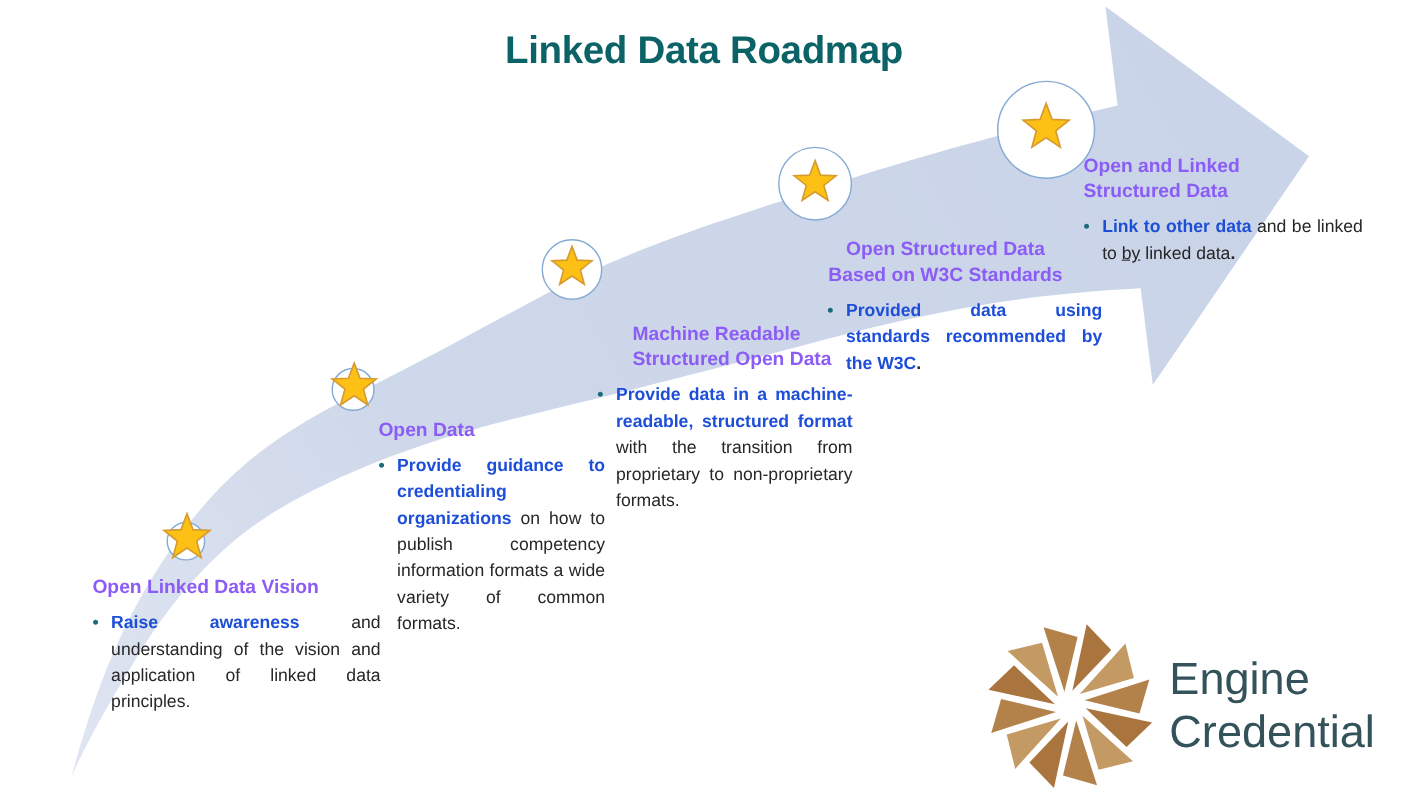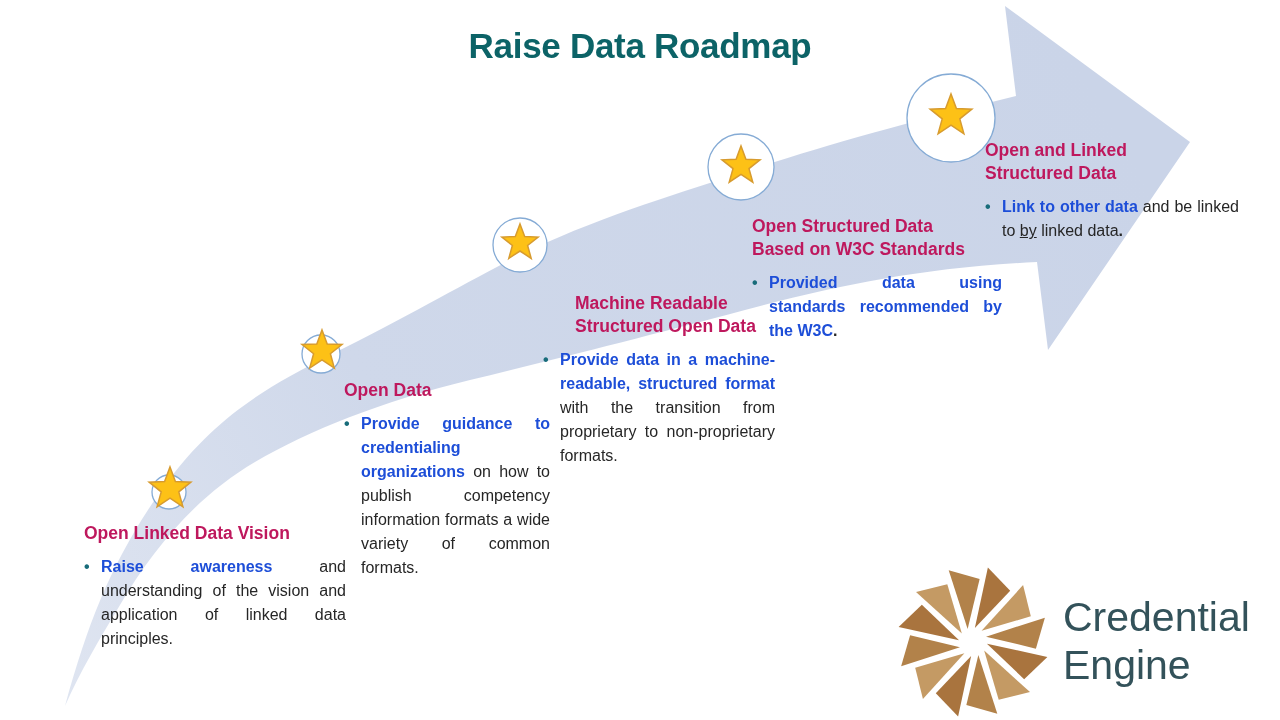--- a/index.html
+++ b/index.html
@@ -6,23 +6,23 @@
   .slide{
     position:relative;width:1280px;height:720px;overflow:hidden;background:#ffffff;
     font-family:"Liberation Sans", sans-serif;
   }
   .scene{position:absolute;left:0;top:0;width:1280px;height:720px;}
   .title{
     position:absolute;left:0;right:0;top:26px;margin:0;text-align:center;
     font-size:35px;font-weight:700;color:#0c6367;letter-spacing:-0.3px;
   }
   .block{position:absolute;}
-  .heading{font-weight:700;font-size:17.5px;line-height:1.32;color:#be185d;margin:0 0 10px 0;}
+  .heading{font-weight:700;font-size:17.5px;line-height:1.32;color:#8b5cf6;margin:0 0 10px 0;}
   .m3 .heading{max-width:205px;margin-left:32px;}
-  .m4 .heading{max-width:215px;}
+  .m4 .heading{max-width:215px;text-align:center;}
   .m5 .heading{max-width:180px;}
   .bullet{display:flex;align-items:flex-start;}
   .dot{flex:0 0 17px;width:17px;color:#186c7a;font-weight:700;font-size:16px;line-height:24px;}
   .btxt{font-size:16px;line-height:24px;color:#262626;text-align:justify;}
   .hl{color:#1d4ed8;font-weight:700;}
   .ul{text-decoration:underline;}
   .bp{font-weight:700;}
   .m1{left:84px;top:522px;width:262px;}
   .m2{left:344px;top:379px;width:206px;}
   .m3{left:543px;top:292px;width:232px;}
@@ -85,21 +85,21 @@
         <path d="M 2,-15 L 16,-80 L 40,-55 Z" transform="rotate(150)" fill="#b2824a"></path>
         <path d="M 2,-15 L 16,-80 L 40,-55 Z" transform="rotate(180)" fill="#a9743e"></path>
         <path d="M 2,-15 L 16,-80 L 40,-55 Z" transform="rotate(210)" fill="#c49a64"></path>
         <path d="M 2,-15 L 16,-80 L 40,-55 Z" transform="rotate(240)" fill="#b2824a"></path>
         <path d="M 2,-15 L 16,-80 L 40,-55 Z" transform="rotate(270)" fill="#a9743e"></path>
         <path d="M 2,-15 L 16,-80 L 40,-55 Z" transform="rotate(300)" fill="#c49a64"></path>
         <path d="M 2,-15 L 16,-80 L 40,-55 Z" transform="rotate(330)" fill="#b2824a"></path>
       </g>
   </svg>
 
-  <h1 class="title">Raise Data Roadmap</h1>
+  <h1 class="title">Linked Data Roadmap</h1>
 
   <div class="block m1">
     <div class="heading">Open Linked Data Vision</div>
     <div class="bullet">
       <span class="dot">•</span>
       <div class="btxt"><span class="hl">Raise awareness</span><span> and understanding of the vision and application of linked data principles.</span><span class="ul"></span><span></span><span class="bp"></span></div>
     </div>
   </div>
 
   <div class="block m2">
@@ -128,17 +128,17 @@
 
   <div class="block m5">
     <div class="heading">Open and Linked Structured Data</div>
     <div class="bullet">
       <span class="dot">•</span>
       <div class="btxt"><span class="hl">Link to other data</span><span> and be linked to </span><span class="ul">by</span><span> linked data</span><span class="bp">.</span></div>
     </div>
   </div>
 
   <div class="logotext">
+    <div>Engine</div>
     <div>Credential</div>
-    <div>Engine</div>
   </div>
 
 </div>
 
 </body></html>

